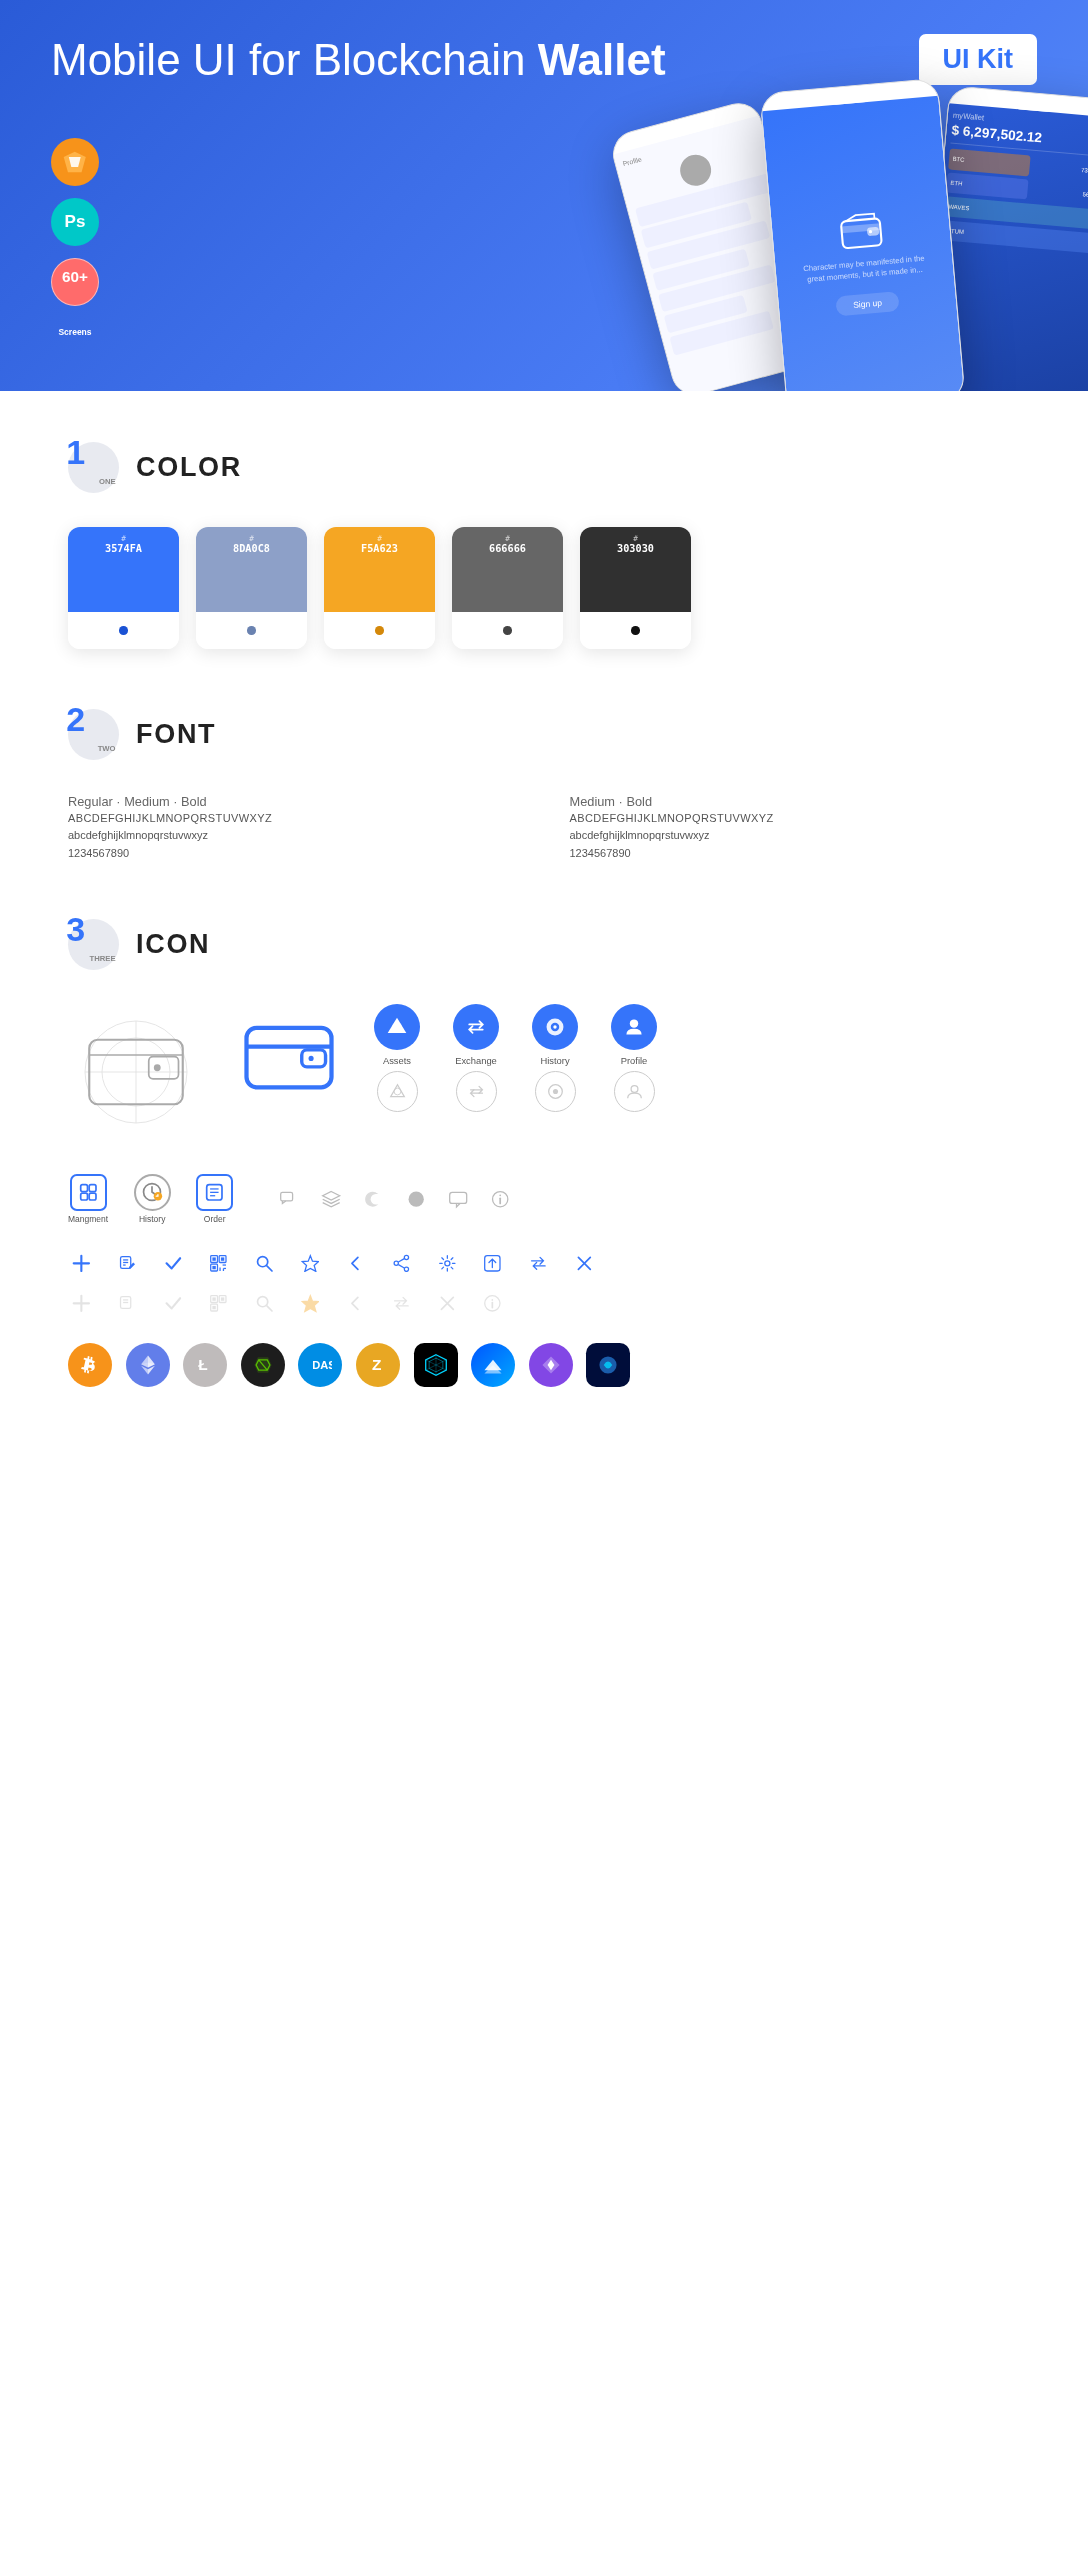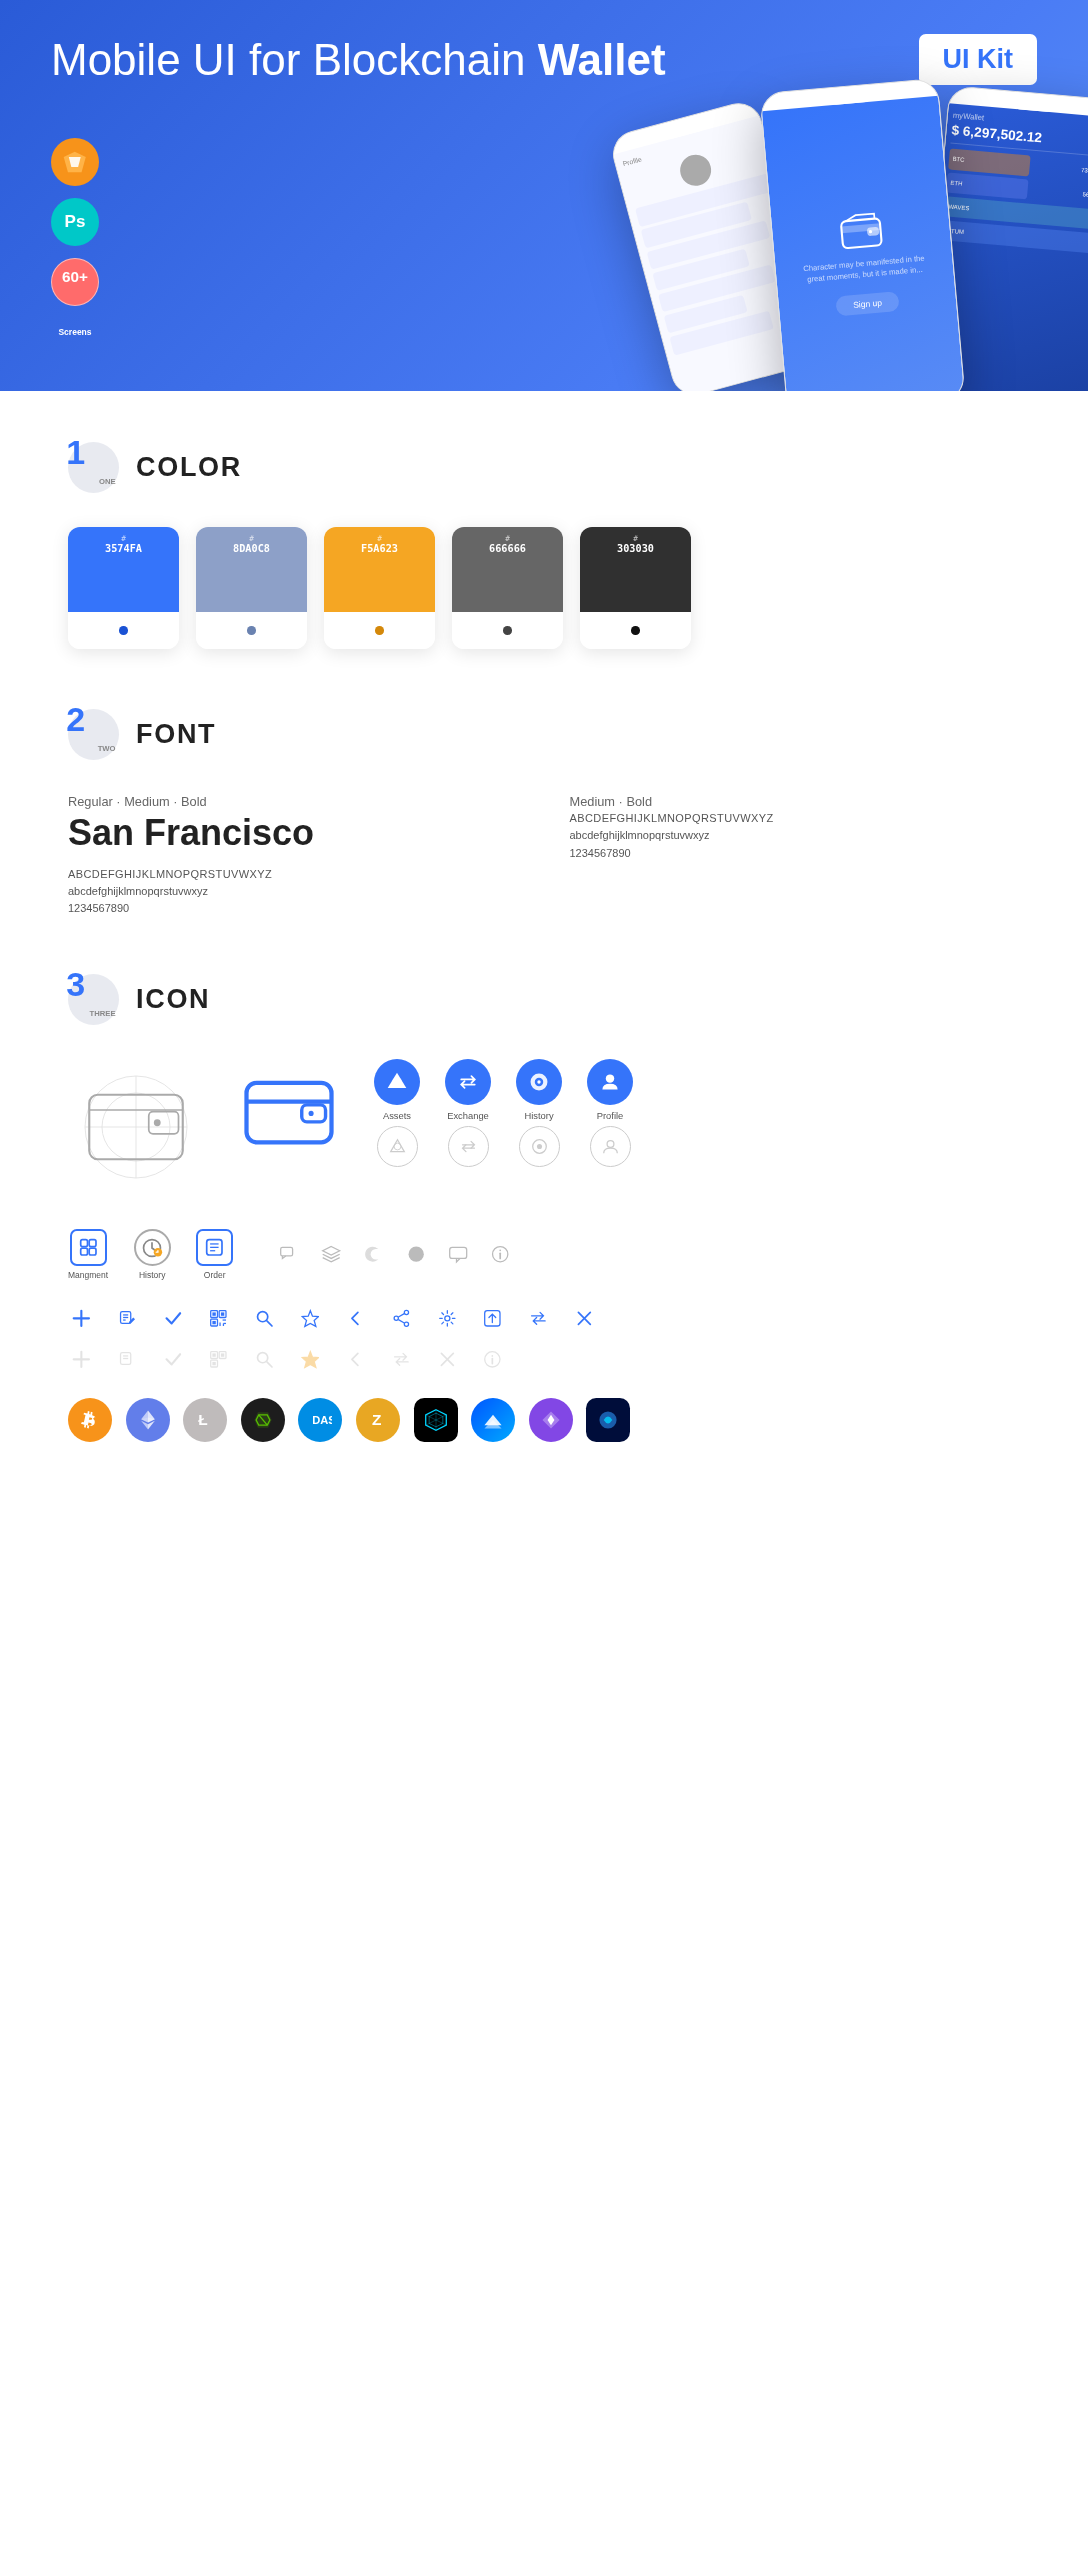--- a/index.html
+++ b/index.html
@@ -221,21 +221,21 @@
     }
     .icon-wireframe svg { width: 136px; height: 136px; }
     .icon-solid {
       width: 102px;
       height: 102px;
     }
     .icon-solid svg { width: 102px; height: 102px; }
 
     .nav-icons-group {
       display: flex;
-      gap: 25px;
+      gap: 33px;
       align-items: flex-end;
       flex-wrap: wrap;
       text-align: center;
     }
     .nav-icon-item {
       display: flex;
       flex-direction: column;
       align-items: center;
       gap: 5.1px;
     }
@@ -516,21 +516,20 @@
       <div class="section-number">
         <div class="circle-bg"></div>
         <span class="num-big">2</span>
         <span class="num-word">TWO</span>
       </div>
       <div class="section-title">FONT</div>
     </div>
     <div class="font-grid">
       <div>
         <div class="font-style-label">Regular · Medium · Bold</div>
-        <div class="font-name">San Francisco</div>
         <div class="font-alphabet">ABCDEFGHIJKLMNOPQRSTUVWXYZ</div>
         <div class="font-alphabet-lower">abcdefghijklmnopqrstuvwxyz</div>
         <div class="font-numbers">1234567890</div>
       </div>
       <div>
         <div class="font-style-label">Medium · Bold</div>
         <div class="font-alphabet">ABCDEFGHIJKLMNOPQRSTUVWXYZ</div>
         <div class="font-alphabet-lower">abcdefghijklmnopqrstuvwxyz</div>
         <div class="font-numbers">1234567890</div>
       </div>

